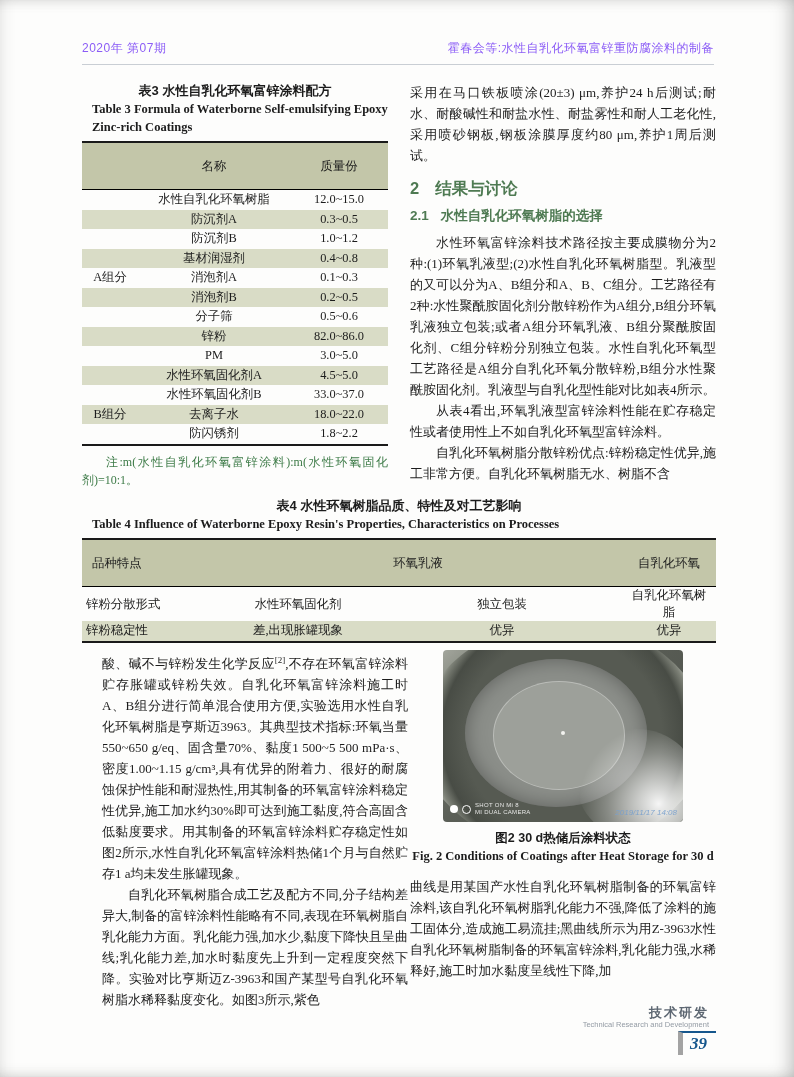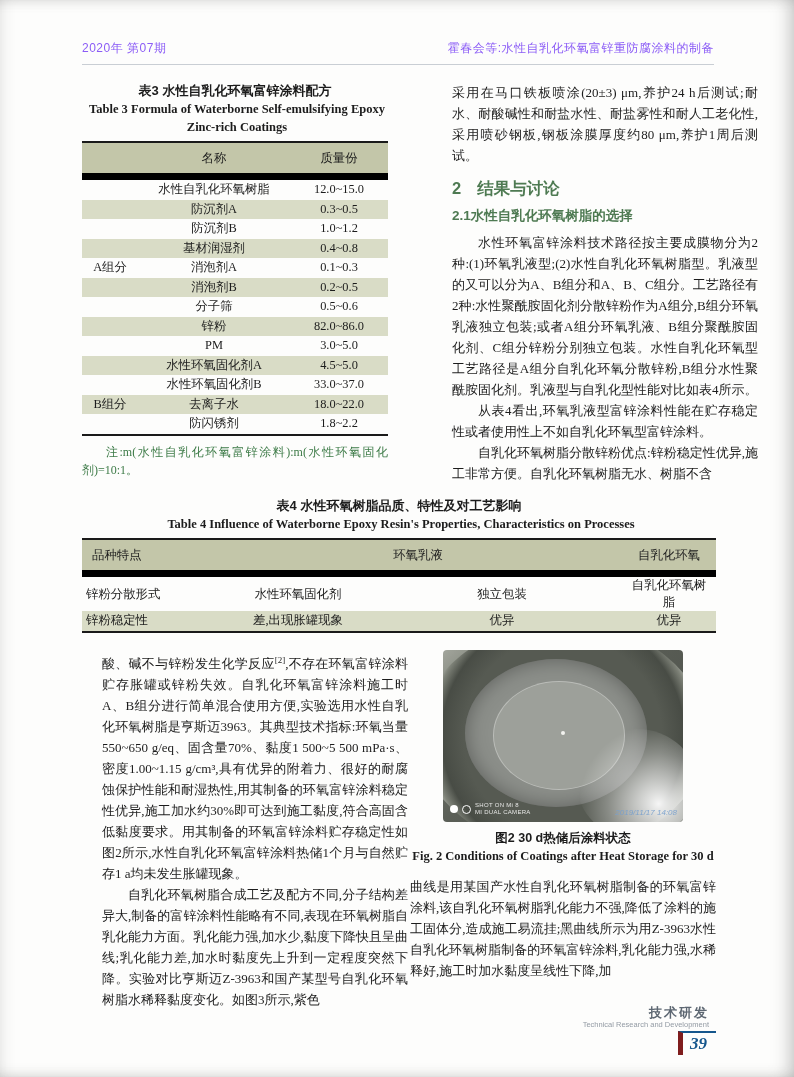--- a/index.html
+++ b/index.html
@@ -21,56 +21,56 @@
   .pg-header{
     position:absolute;left:82px;right:80px;top:40px;
     display:flex;justify-content:space-between;align-items:flex-end;
     font-family:"Liberation Sans","DejaVu Sans",sans-serif;
     font-size:12px;color:#8b5cf6;letter-spacing:.5px;
     padding-bottom:7px;border-bottom:1px solid #c9ced4;
   }
   
   .col{position:absolute;width:306px;}
   .col-top-left{left:82px;top:82px;}
-  .col-top-right{left:410px;top:82px;margin-left:42px;}
+  .col-top-right{left:410px;top:82px;}
   .col-bot-left{left:82px;top:650px;margin-left:20px;}
   .col-bot-right{left:410px;top:650px;}
 
   .body-p{font-size:13px;line-height:21px;text-align:justify;margin:0;}
   .indent{text-indent:2em;}
   sup{font-size:9px;}
 
   
   .h-sec{
     font-family:"Liberation Sans","DejaVu Sans",sans-serif;
     color:#4e7a52;font-weight:bold;font-size:16.5px;
     margin:12px 0 7px 0;display:flex;gap:16px;align-items:baseline;
   }
   .h-sub{
     font-family:"Liberation Sans","DejaVu Sans",sans-serif;
     color:#4e7a52;font-weight:bold;font-size:13.5px;
-    margin:2px 0 7px 0;display:flex;align-items:baseline;
+    margin:2px 0 7px 0;display:flex;gap:12px;align-items:baseline;
   }
 
   
   .tbl-title-zh{
     text-align:center;font-family:"Liberation Sans","DejaVu Sans",sans-serif;
     font-weight:bold;font-size:13px;line-height:18px;margin:0;
   }
   .tbl-title-en{
-    text-align:center;font-weight:bold;font-size:12.5px;line-height:18px;margin:0 0 5px 4px;
+    text-align:left;font-weight:bold;font-size:12.5px;line-height:18px;margin:0 0 5px 10px;
   }
   table.datatbl{
     width:100%;border-collapse:collapse;
     border-top:2px solid #1a1a1a;border-bottom:2px solid #1a1a1a;
     font-size:12.4px;
   }
   table.datatbl thead th{
     background:#c3c6a9;font-weight:normal;height:22px;
-    border-bottom:7px solid #000000;padding:4px 4px;
+    border-bottom:1px solid #000000;padding:12px 4px;
   }
   table.datatbl td{height:19.5px;padding:0 4px;}
   table.datatbl tbody tr:nth-child(even){background:#d9dcc6;}
   .t3-grp{width:48px;text-align:center;}
   .t3-name{text-align:center;padding-left:10px;}
   .t3-val{width:90px;text-align:center;}
   .note{
     margin-top:7px;font-size:12px;line-height:18px;color:#3c7a46;
     text-indent:2em;text-align:justify;
   }
@@ -127,21 +127,21 @@
     position:absolute;right:78px;bottom:22px;
     display:flex;align-items:flex-end;flex-direction:column;
   }
   .ft-text{text-align:right;margin-right:7px;padding-bottom:1px;}
   .ft-zh{
     font-family:"Liberation Sans","DejaVu Sans",sans-serif;font-weight:bold;
     font-size:13px;color:#5d6772;letter-spacing:2px;line-height:14px;
   }
   .ft-en{font-family:"Liberation Sans",sans-serif;font-size:7.5px;color:#939ba4;line-height:10px;}
   .pagebox{
-    border-top:2px solid #15568c;border-left:5px solid #7f1d1d;
+    border-top:2px solid #15568c;border-left:5px solid #a3a3a3;
     padding:1px 9px 2px 7px;
   }
   .pageno{color:#15568c;font-style:italic;font-weight:bold;font-size:17px;line-height:19px;}
 </style>
 </head>
 <body>
 
 <div class="sheet"></div>
 
 <div class="pg-header">

